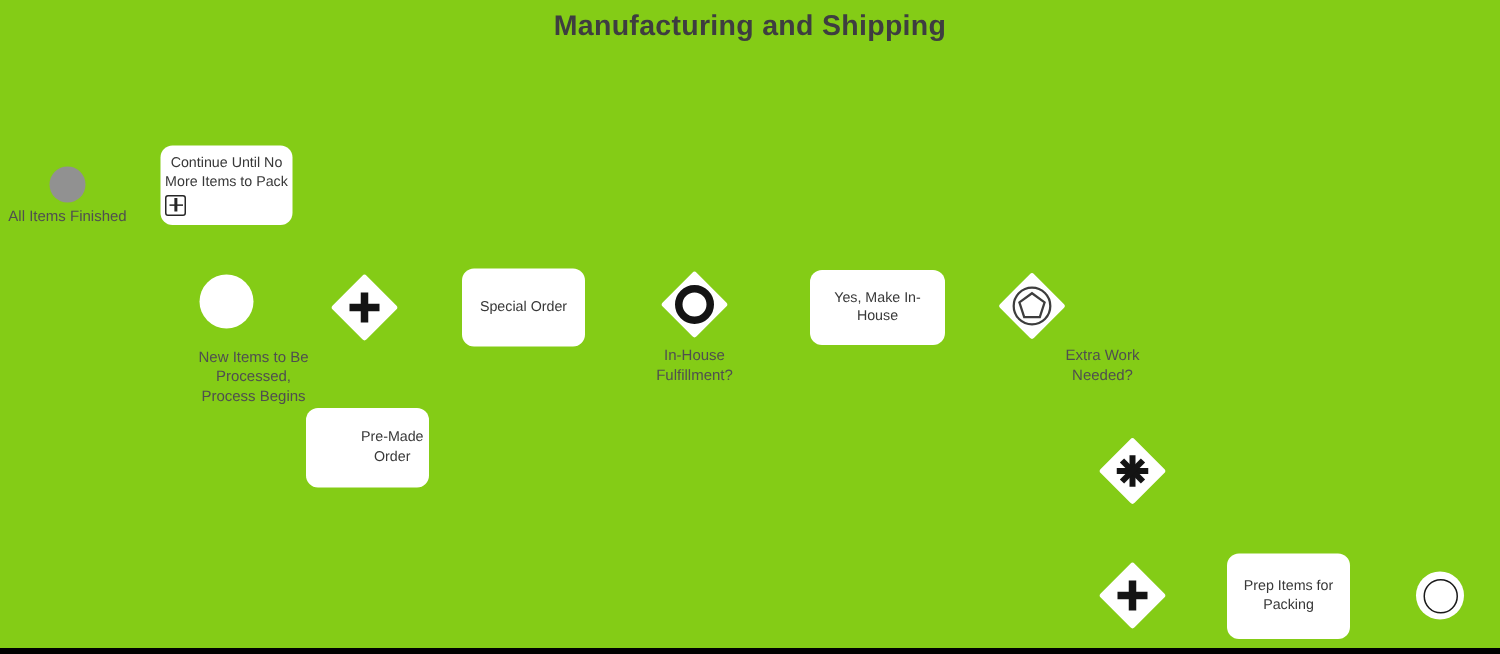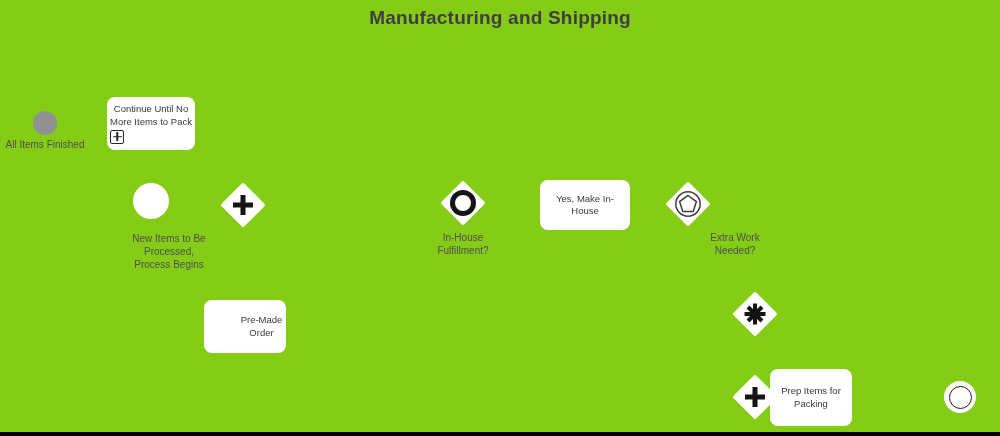--- a/index.html
+++ b/index.html
@@ -62,41 +62,44 @@
   </div>
 
   <div class="circle start-circle" style="left:133px;top:183px;"></div>
   <div class="event-label" style="left:109px;top:232px;width:82px;margin-left:19px;">New Items to Be Processed, Process Begins</div>
 
   <div class="gw" style="left:220px;top:182px;">
     <div class="shape"></div>
     <div class="icon plus-icon"></div>
   </div>
 
+  <div class="task" style="left:308px;top:179px;width:82px;height:52px;">
+    <div class="txt">Special Order</div>
+  </div>
 
   <div class="gw" style="left:440px;top:180px;">
     <div class="shape"></div>
     <div class="icon ring-icon"></div>
   </div>
   <div class="gw-label" style="left:431px;top:231px;width:64px;">In-House Fulfillment?</div>
 
   <div class="task" style="left:540px;top:180px;width:90px;height:50px;padding:2px 7px;">
     <div class="txt">Yes, Make In-House</div>
   </div>
 
   <div class="gw" style="left:665px;top:181px;">
     <div class="shape"></div>
     <svg class="icon" width="28" height="28" viewBox="0 0 28 28">
       <circle cx="14" cy="14" r="12.2" fill="none" stroke="#3d3d3d" stroke-width="1.5"></circle>
       <polygon points="14,5.5 22.4,11.6 19.2,21.4 8.8,21.4 5.6,11.6" fill="none" stroke="#3d3d3d" stroke-width="1.5"></polygon>
     </svg>
   </div>
   <div class="gw-label" style="left:662px;top:231px;width:58px;margin-left:44px;">Extra Work Needed?</div>
 
-  <div class="task" style="left:204px;top:300px;width:82px;height:53px;padding-left:36px;">
+  <div class="task" style="left:204px;top:272px;width:82px;height:53px;padding-left:36px;">
     <div class="txt">Pre-Made Order</div>
   </div>
 
 
 
   <div class="gw" style="left:732px;top:291px;">
     <div class="shape"></div>
     <svg class="icon" width="24" height="24" viewBox="0 0 24 24">
       <g stroke="#141414" stroke-width="4">
         <line x1="12" y1="1.5" x2="12" y2="22.5"></line>
@@ -105,21 +108,21 @@
         <line x1="19" y1="5" x2="5" y2="19"></line>
       </g>
     </svg>
   </div>
 
   <div class="gw" style="left:732px;top:374px;">
     <div class="shape"></div>
     <div class="icon plus-icon"></div>
   </div>
 
-  <div class="task" style="left:770px;top:369px;width:82px;height:57px;">
+  <div class="task" style="left:818px;top:369px;width:82px;height:57px;">
     <div class="txt">Prep Items for Packing</div>
   </div>
 
   <div class="end-outer" style="left:944px;top:381px;">
     <div class="end-inner"></div>
   </div>
 
 </div>
 
 </body></html>

